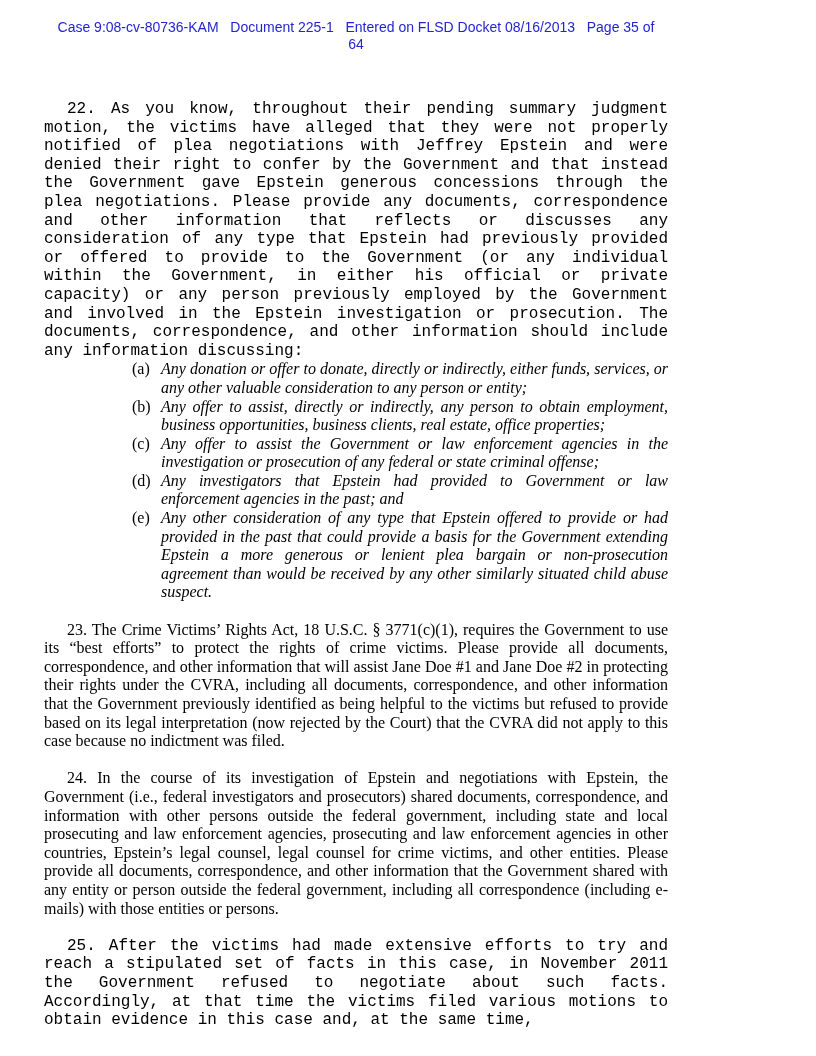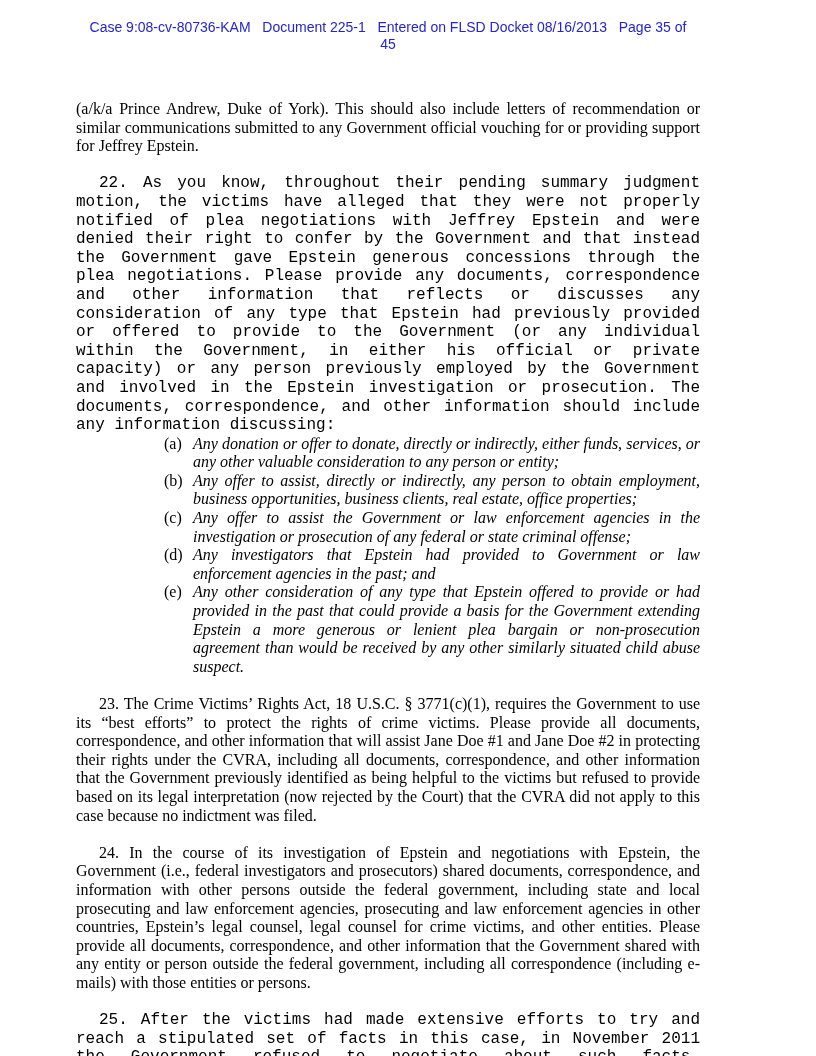--- a/index.html
+++ b/index.html
@@ -6,21 +6,20 @@
   html, body { background: #ffffff; }
   .page {
     position: relative;
     width: 712px;
     height: 1056px;
     background: #ffffff;
     overflow: hidden;
     padding-top: 19px;
     font-family: "Liberation Serif", "DejaVu Serif", serif;
     color: #000000;
-    margin-left: 32px;
   }
   .stamp {
     width: 100%;
     padding: 0 28px;
     text-align: center;
     font-family: "Liberation Sans", "DejaVu Sans", sans-serif;
     font-size: 14px;
     line-height: 17px;
     color: #2424d2;
     white-space: pre-wrap;
@@ -51,25 +50,24 @@
     flex: 1;
     text-align: justify;
     font-style: italic;
   }
 </style>
 </head>
 <body>
 
 <div class="page">
 
-  <div class="stamp"><span>Case 9:08-cv-80736-KAM   Document 225-1   Entered on FLSD Docket 08/16/2013   Page 35 of</span><br><span>45</span></div>
+  <div class="stamp"><span>Case 9:08-cv-80736-KAM   Document 225-1   Entered on FLSD Docket 08/16/2013   Page 35 of</span><br><span>64</span></div>
 
   <div class="doc-body">
 
-    <p class="para no-indent">(a/k/a Prince Andrew, Duke of York).  This should also include letters of recommendation or similar communications submitted to any Government official vouching for or providing support for Jeffrey Epstein.</p>
 
     <p class="para tight">22. As you know, throughout their pending summary judgment motion, the victims have alleged that they were not properly notified of plea negotiations with Jeffrey Epstein and were denied their right to confer by the Government and that instead the Government gave Epstein generous concessions through the plea negotiations.  Please provide any documents, correspondence and other information that reflects or discusses any consideration of any type that Epstein had previously provided or offered to provide to the Government (or any individual within the Government, in either his official or private capacity) or any person previously employed by the Government and involved in the Epstein investigation or prosecution.  The documents, correspondence, and other information should include any information discussing:</p>
 
     <div class="sublist">
       <div class="li">
         <span class="li-label">(a)</span>
         <span class="li-text">Any donation or offer to donate, directly or indirectly, either funds, services, or any other valuable consideration to any person or entity;</span>
       </div>
       <div class="li">
         <span class="li-label">(b)</span>

